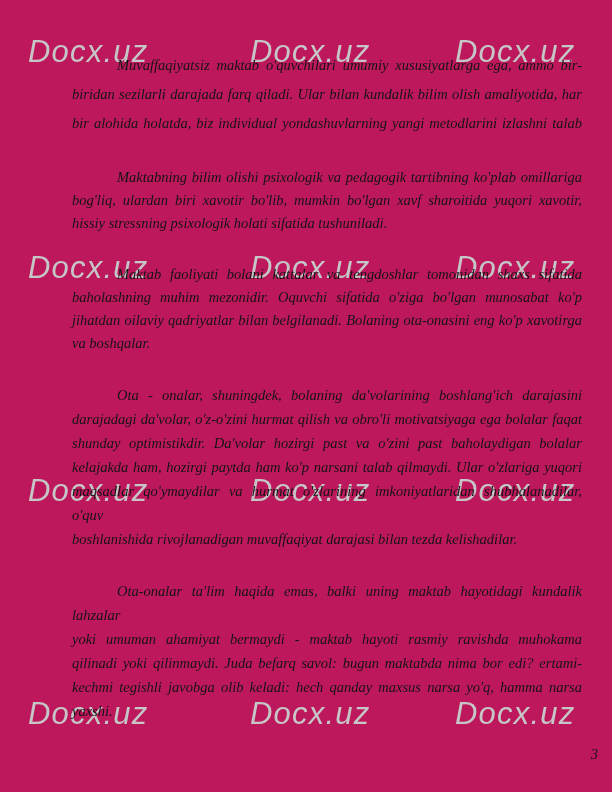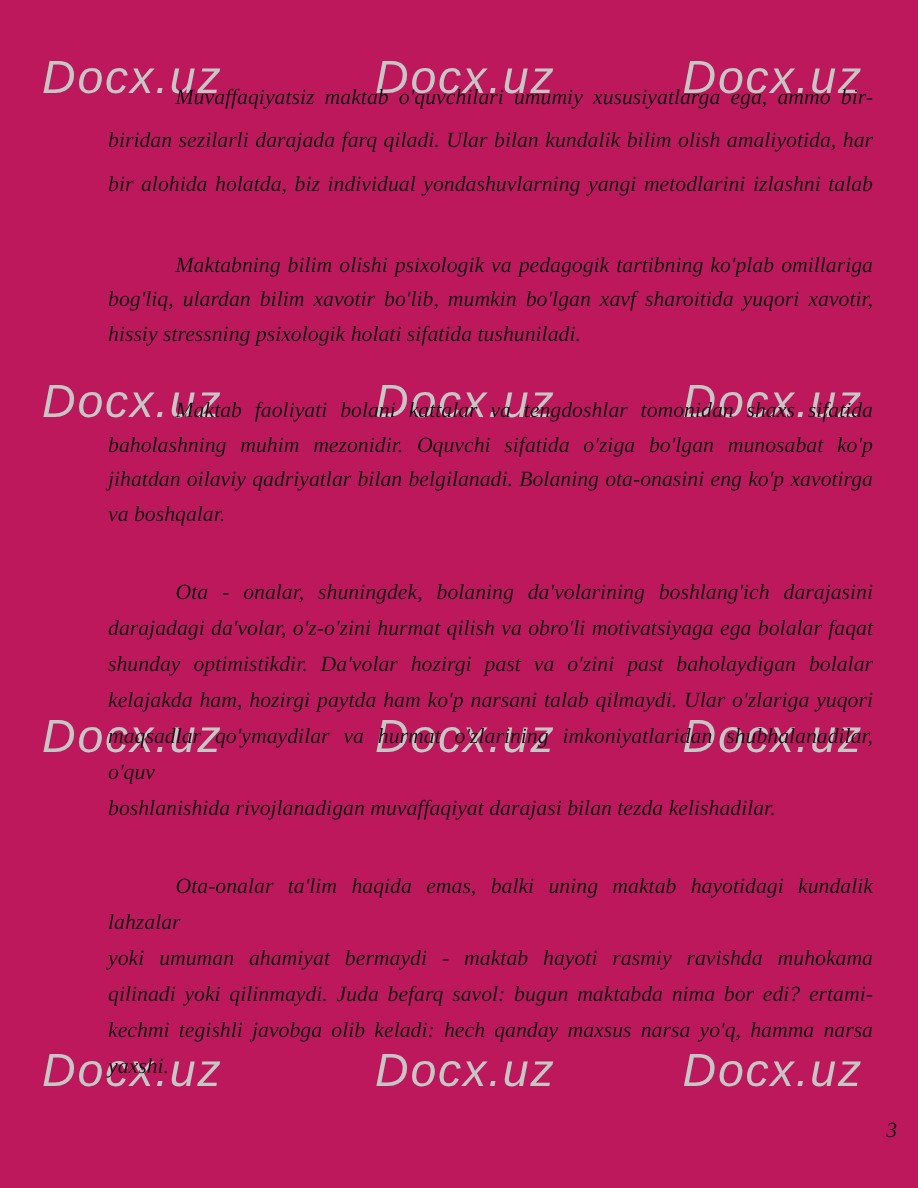--- a/index.html
+++ b/index.html
@@ -85,21 +85,21 @@
   <div class="content">
 
     <div class="para p1">
       <div class="ln first">Muvaffaqiyatsiz maktab o'quvchilari umumiy xususiyatlarga ega, ammo bir-</div>
       <div class="ln">biridan sezilarli darajada farq qiladi. Ular bilan kundalik bilim olish amaliyotida, har</div>
       <div class="ln">bir alohida holatda, biz individual yondashuvlarning yangi metodlarini izlashni talab</div>
     </div>
 
     <div class="para p2">
       <div class="ln first">Maktabning bilim olishi psixologik va pedagogik tartibning ko'plab omillariga</div>
-      <div class="ln">bog'liq, ulardan bilim xavotir bo'lib, mumkin bo'lgan xavf sharoitida yuqori xavotir,</div>
+      <div class="ln">bog'liq, ulardan biri xavotir bo'lib, mumkin bo'lgan xavf sharoitida yuqori xavotir,</div>
       <div class="ln last">hissiy stressning psixologik holati sifatida tushuniladi.</div>
     </div>
 
     <div class="para p3">
       <div class="ln first">Maktab faoliyati bolani kattalar va tengdoshlar tomonidan shaxs sifatida</div>
       <div class="ln">baholashning muhim mezonidir. Oquvchi sifatida o'ziga bo'lgan munosabat ko'p</div>
       <div class="ln">jihatdan oilaviy qadriyatlar bilan belgilanadi. Bolaning ota-onasini eng ko'p xavotirga</div>
       <div class="ln last">va boshqalar.</div>
     </div>
 

